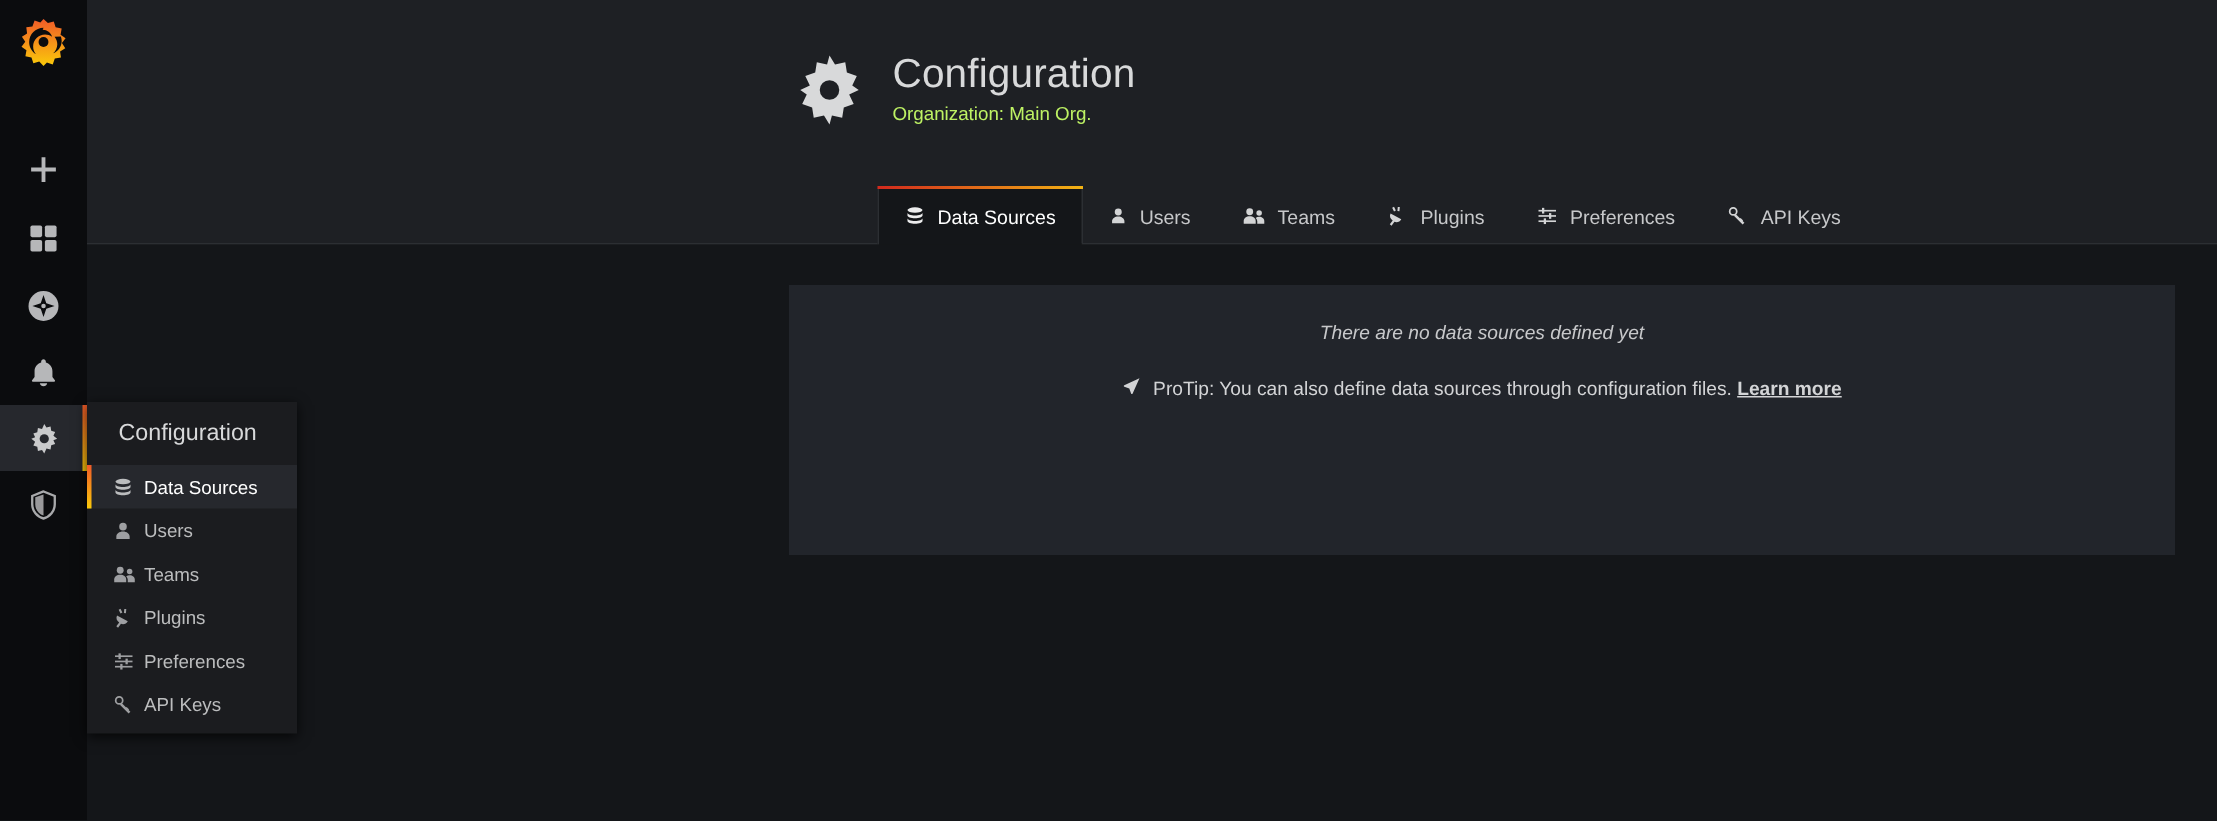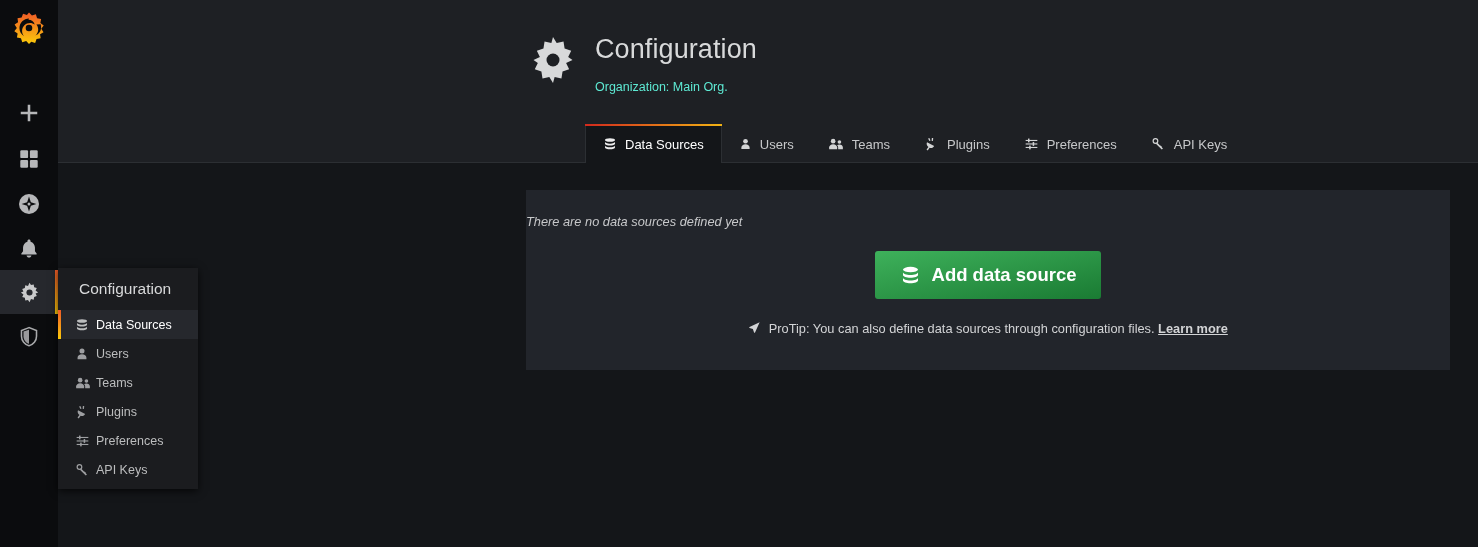--- a/index.html
+++ b/index.html
@@ -139,23 +139,23 @@
     margin-top: 2px;
   }
   #page-title {
     color: #d8d9da;
     font-size: 27px;
     font-weight: 400;
     line-height: 34px;
     letter-spacing: 0.1px;
   }
   #page-subtitle {
-    color: #5eead4;
+    color: #bef264;
     font-size: 12.5px;
-    margin-top: 14px;
+    margin-top: 3px;
   }
 
   
   #tabbar {
     position: absolute;
     left: 527px;
     top: 125px;
     display: flex;
     align-items: flex-end;
     height: 38px;
@@ -211,21 +211,21 @@
   #panel {
     position: absolute;
     left: 468px;  
     top: 27px;
     width: 924px;
     height: 180px;
     background: #22252b;
     padding-top: 24px;
   }
   #empty-msg {
-    text-align: left;
+    text-align: center;
     color: #c7c8ca;
     font-size: 12.8px;
     font-style: italic;
   }
   #btn-wrap {
     display: flex;
     justify-content: center;
     margin-top: 22px;
   }
   #add-ds-btn {
@@ -487,32 +487,20 @@
       </div>
 
     </div>
   </div>
 
   <div id="content-area">
     <div id="panel">
 
       <div id="empty-msg">There are no data sources defined yet</div>
 
-      <div id="btn-wrap">
-        <button id="add-ds-btn">
-          <span>
-            <svg width="21" height="21" viewBox="0 0 24 24" style="display:block">
-              <ellipse cx="12" cy="5.2" rx="8.6" ry="3.1" fill="#ffffff"></ellipse>
-              <path fill="#ffffff" d="M3.4 8.3c0 1.7 3.85 3.1 8.6 3.1s8.6-1.4 8.6-3.1v3.1c0 1.7-3.85 3.1-8.6 3.1s-8.6-1.4-8.6-3.1z"></path>
-              <path fill="#ffffff" d="M3.4 14.6c0 1.7 3.85 3.1 8.6 3.1s8.6-1.4 8.6-3.1v3.2c0 1.7-3.85 3.1-8.6 3.1s-8.6-1.4-8.6-3.1z"></path>
-            </svg>
-          </span>
-          <span>Add data source</span>
-        </button>
-      </div>
 
       <div id="protip">
         <span class="pt-icon">
           <svg width="13" height="13" viewBox="0 0 24 24" style="display:block">
             <path fill="#d3d4d6" d="M21.5 2.3L2.8 10.9c-.8.35-.75 1.5.08 1.8l6.1 2.2 2.2 6.1c.3.83 1.45.88 1.8.08z"></path>
           </svg>
         </span>
         <span>ProTip: You can also define data sources through configuration files.</span>
         <span id="protip-link">Learn more</span>
       </div>

